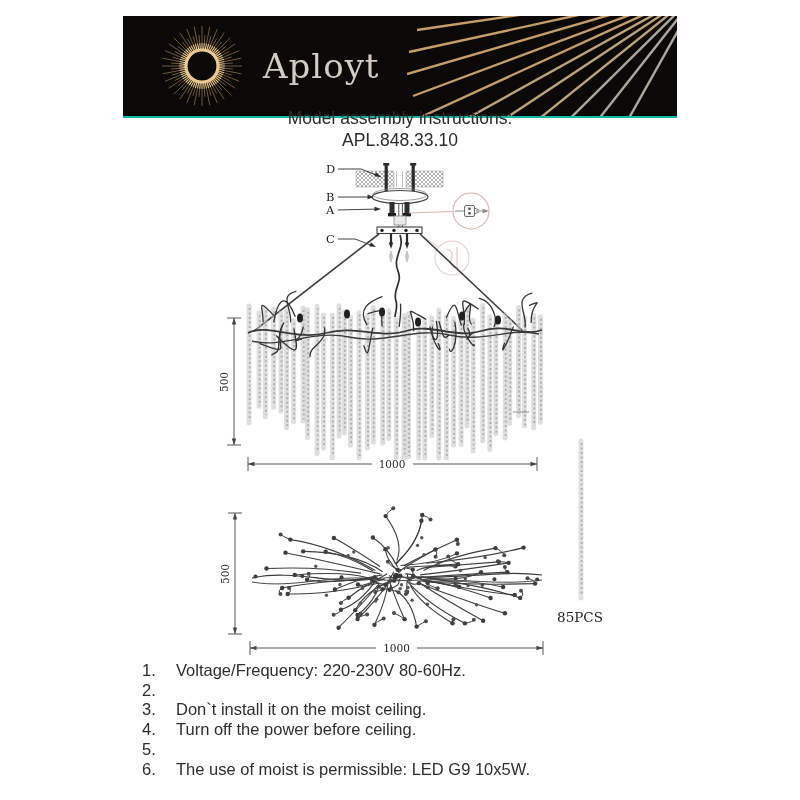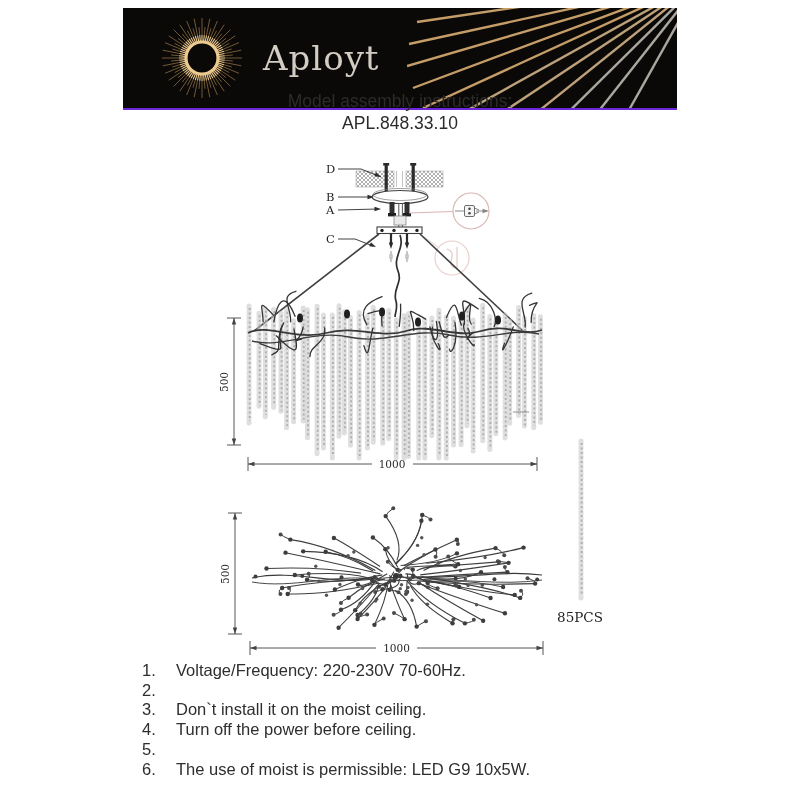--- a/index.html
+++ b/index.html
@@ -1,27 +1,27 @@
 <!DOCTYPE html>
 <html><head>
 <meta charset="utf-8">
 <style>
   html,body{margin:0;padding:0;background:#ffffff;}
   .page{position:relative;width:800px;height:800px;background:#ffffff;overflow:hidden;
         font-family:"Liberation Sans",sans-serif;}
   
-  .header{position:absolute;left:123px;top:8px;width:554px;height:100px;background:#0b0907;
-          border-bottom:2px solid #6d28d9;overflow:hidden;}
+  .header{position:absolute;left:123px;top:16px;width:554px;height:100px;background:#0b0907;
+          border-bottom:2px solid #14b8a6;overflow:hidden;}
   .logo-svg{position:absolute;left:27px;top:-2px;}
   .brand{position:absolute;left:140px;top:0;height:100px;display:flex;align-items:center;
          font-family:"DejaVu Serif",serif;font-size:34px;font-weight:400;color:#d3ccc3;
          letter-spacing:1px;}
   .rays-svg{position:absolute;right:0;top:0;}
   
-  .title-block{position:absolute;left:0;top:90px;width:800px;text-align:center;
+  .title-block{position:absolute;left:0;top:107px;width:800px;text-align:center;
                color:#2b2b2b;font-size:17.5px;line-height:22px;}
   
   .diagram{position:absolute;left:0;top:0;width:800px;height:800px;}
   
   .instructions{position:absolute;left:142px;top:661px;width:540px;margin:0;padding:0;
                 list-style:none;font-size:16.5px;line-height:19.7px;color:#2e2e2e;}
   .instructions li{display:flex;}
   .instructions .num{flex:0 0 34px;}
 </style>
 </head>
@@ -680,21 +680,21 @@
         <polygon points="235,513 237.2,519.5 232.8,519.5" fill="#444"></polygon>
         <polygon points="235,634 232.8,627.5 237.2,627.5" fill="#444"></polygon>
         <polygon points="250,648 256.5,645.8 256.5,650.2" fill="#444"></polygon>
         <polygon points="543,648 536.5,650.2 536.5,645.8" fill="#444"></polygon>
       </g>
   </svg>
 
   <ol class="instructions">
     <li>
       <span class="num">1.</span>
-      <span class="txt">Voltage/Frequency: 220-230V 70-60Hz.</span>
+      <span class="txt">Voltage/Frequency: 220-230V 80-60Hz.</span>
       </li>
     <li>
       <span class="num">2.</span>
       </li>
     <li>
       <span class="num">3.</span>
       <span class="txt">Don`t install it on the moist ceiling.</span>
       </li>
     <li>
       <span class="num">4.</span>

